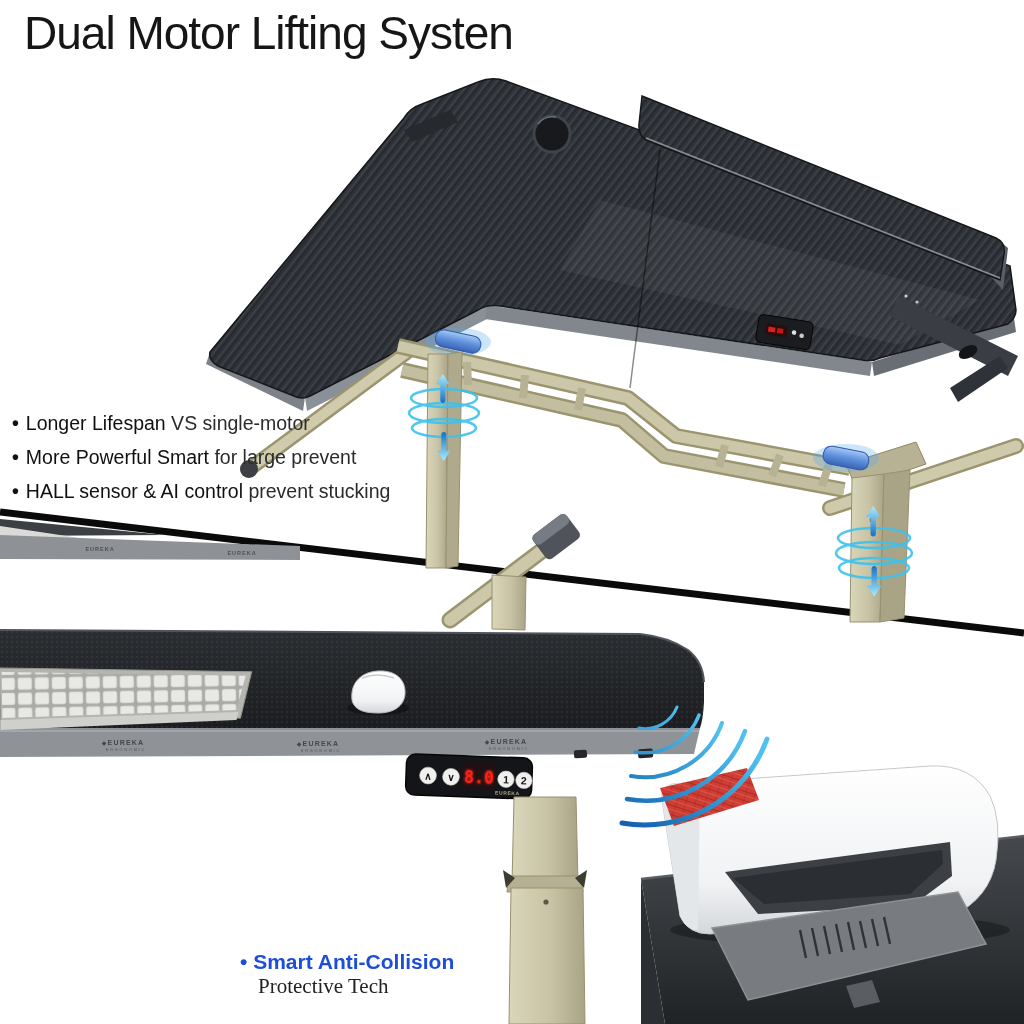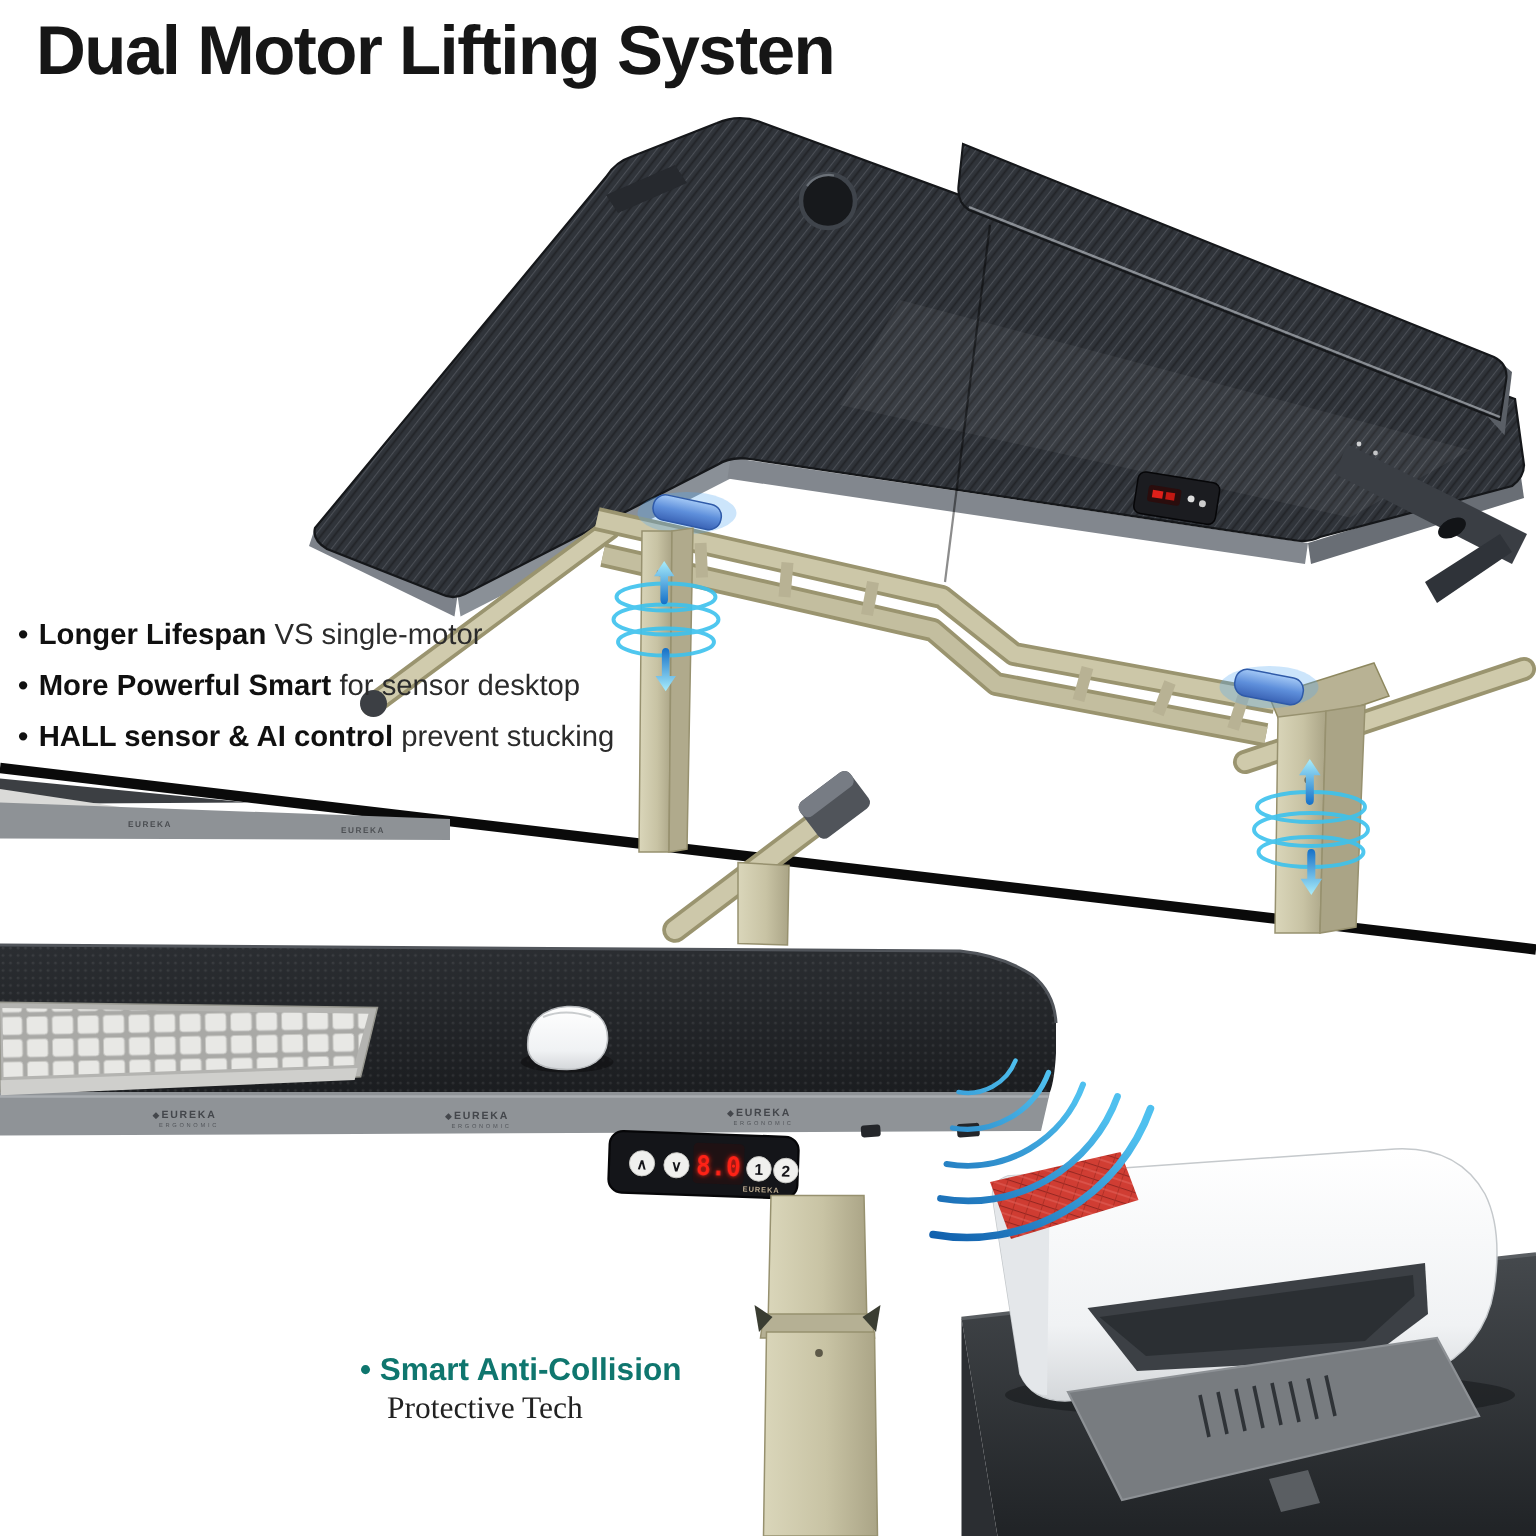--- a/index.html
+++ b/index.html
@@ -1,26 +1,26 @@
 <!DOCTYPE html>
 <html><head>
 <meta charset="utf-8">
 <style>
   html,body{margin:0;padding:0;background:#ffffff;}
   .canvas{position:relative;width:1024px;height:1024px;background:#fff;overflow:hidden;
           font-family:"Liberation Sans",sans-serif;}
   .art{position:absolute;left:0;top:0;width:1024px;height:1024px;}
-  .title{position:absolute;left:24px;top:6px;font-size:46px;font-weight:bold;
+  .title{position:absolute;left:24px;top:6px;font-size:46px;font-weight:normal;
          color:#161616;letter-spacing:-1px;white-space:nowrap;text-align:right;}
   .features{position:absolute;left:12px;top:406px;font-size:19.5px;color:#2b2b2b;}
   .feat{height:34px;line-height:34px;white-space:nowrap;}
   .feat .lead{font-weight:bold;margin-right:7px;color:#111;}
-  .feat .b{font-weight:bold;color:#101010;}
+  .feat .b{font-weight:normal;color:#101010;}
   .anti{position:absolute;left:240px;top:901px;font-size:21px;color:#222;line-height:25px;}
-  .anti .l1{font-weight:bold;color:#0f766e;white-space:nowrap;}
+  .anti .l1{font-weight:bold;color:#1d4ed8;white-space:nowrap;margin-top:48px;}
   .anti .l2{padding-left:18px;white-space:nowrap;font-family:Liberation Serif, serif;}
   svg text{user-select:none;}
 </style>
 </head>
 <body>
 
 <div class="canvas">
 
   <svg class="art" viewBox="0 0 1024 1024">
     <defs>
@@ -306,21 +306,21 @@
     </g>
   </svg>
 
   <div class="title">Dual Motor Lifting Systen</div>
 
   <div class="features">
     <div class="feat">
       <span class="lead">•</span><span class="b">Longer Lifespan</span><span> VS single-motor</span>
     </div>
     <div class="feat">
-      <span class="lead">•</span><span class="b">More Powerful Smart</span><span> for sensor desktop</span>
+      <span class="lead">•</span><span class="b">More Powerful Smart</span><span> for large prevent</span>
     </div>
     <div class="feat">
       <span class="lead">•</span><span class="b">HALL sensor &amp; AI control</span><span> prevent stucking</span>
     </div>
   </div>
 
   <div class="anti">
     <div class="l1">• Smart Anti-Collision</div>
     <div class="l2">Protective Tech</div>
   </div>

